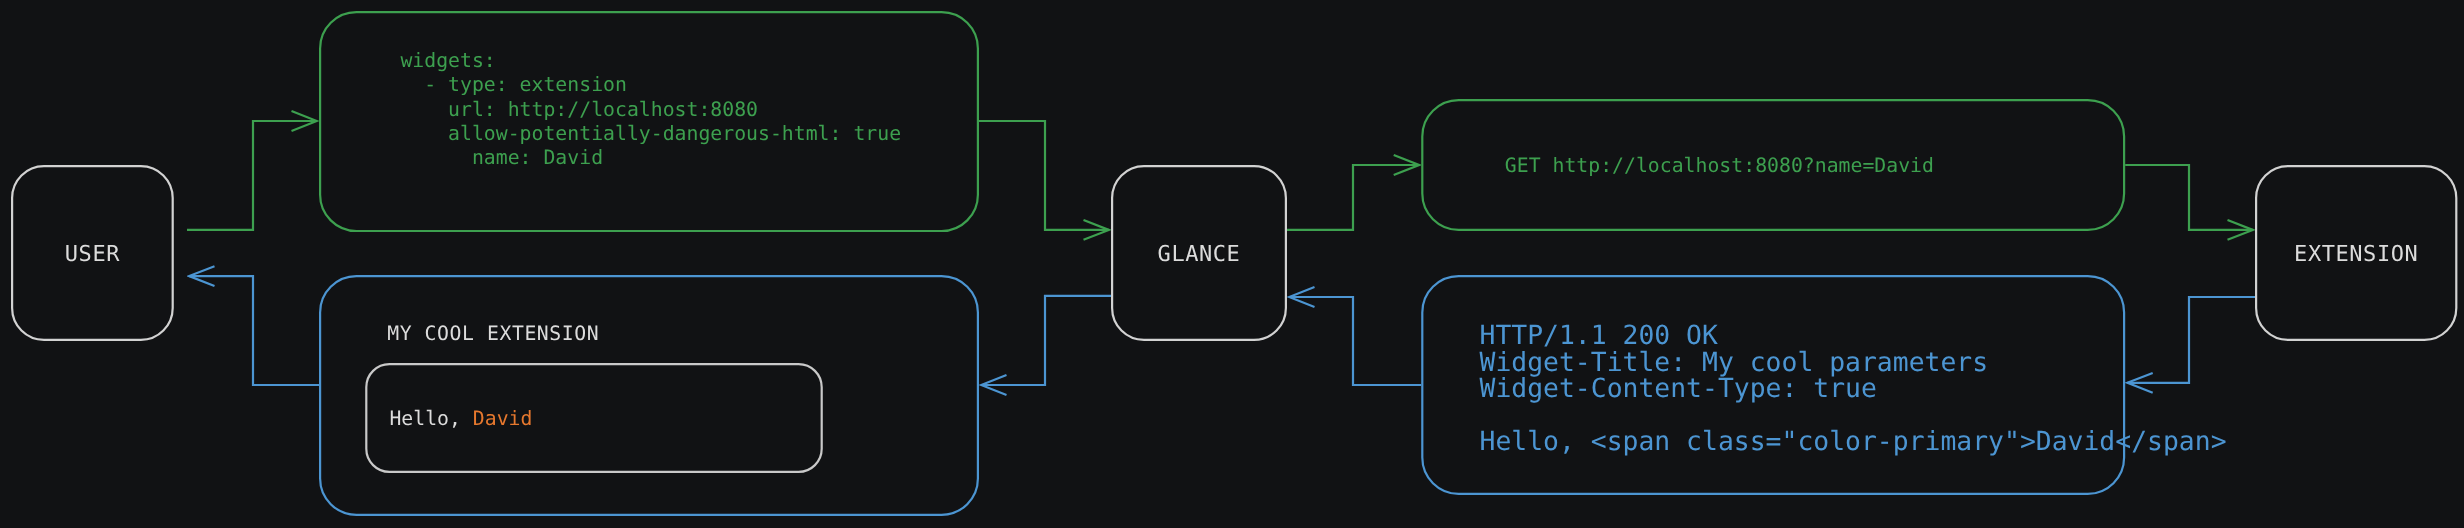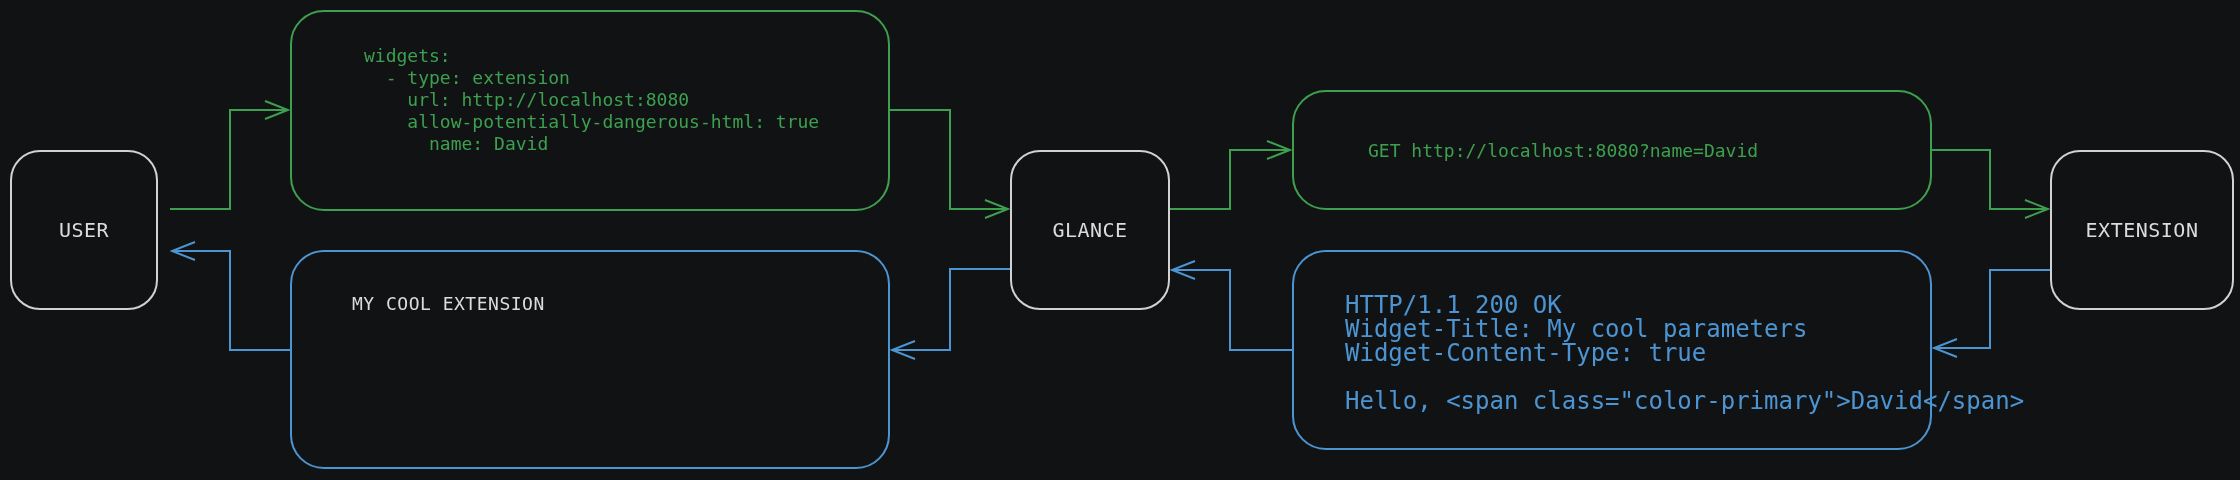--- a/index.html
+++ b/index.html
@@ -114,15 +114,18 @@
       <div class="ln">HTTP/1.1 200 OK</div>
       <div class="ln">Widget-Title: My cool parameters</div>
       <div class="ln">Widget-Content-Type: true</div>
       <div class="ln"></div>
       <div class="ln">Hello, &lt;span class="color-primary"&gt;David&lt;/span&gt;</div>
     </div>
   </div>
 
   <div class="box blue widget">
     <div class="widget-title">MY COOL EXTENSION</div>
+    <div class="widget-frame">
+      <span>Hello, </span><span class="greeting-name">David</span>
+    </div>
   </div>
 
 </div>
 
 </body></html>

